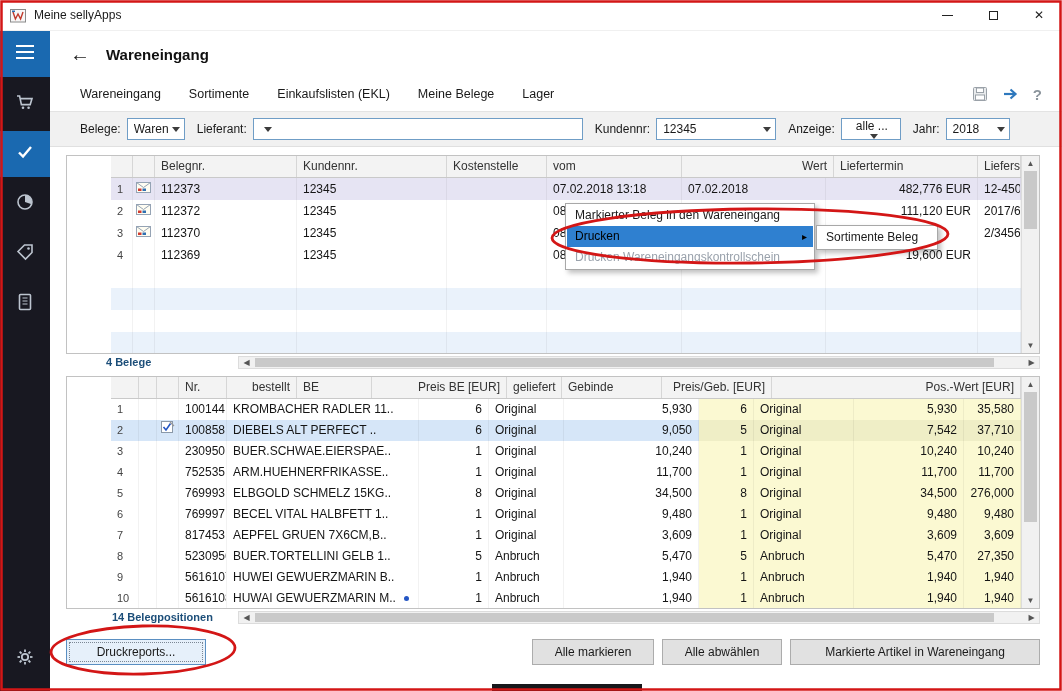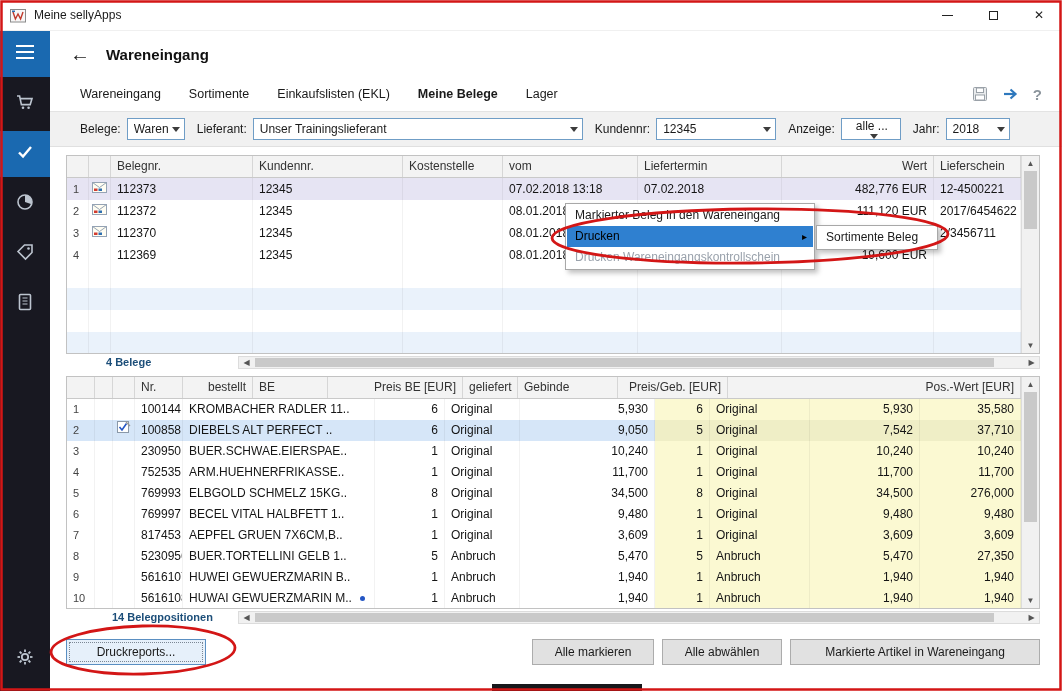--- a/index.html
+++ b/index.html
@@ -22,40 +22,40 @@
   .sb-item.sb-active{background:#1a69b0;}
   .sb-gear{margin-top:auto;margin-bottom:10px;}
   .main{flex:1;display:flex;flex-direction:column;background:#fff;min-width:0;}
 
   
   .page-header{height:46px;display:flex;align-items:center;padding-left:20px;}
   .back{font-size:20px;font-weight:600;color:#1a1a1a;width:24px;}
   .page-title{margin-left:12px;font-size:15px;font-weight:bold;color:#111;}
   .tabbar{height:34px;display:flex;align-items:center;padding-left:30px;font-size:12.5px;color:#1a1a1a;}
   .tab{margin-right:28px;white-space:nowrap;}
-  .tab.active{font-weight:bold;}
+  .tab.active{font-weight:normal;}
   .tab-icons{margin-left:auto;display:flex;align-items:center;gap:14px;padding-right:20px;}
   .ticon{display:inline-flex;align-items:center;}
   .ticon.help{font-size:15px;font-weight:bold;color:#8b949c;}
   .filterbar{height:34px;background:#f1f1f1;border-top:1px solid #e3e3e3;border-bottom:1px solid #e0e0e0;
     display:flex;align-items:center;padding-left:30px;font-size:12px;color:#1a1a1a;}
   .flabel{margin:0 6px 0 12px;white-space:nowrap;}
   .flabel.first{margin-left:0;}
   .dd{height:22px;background:#fff;border:1px solid #6f9dc6;display:flex;align-items:center;
     padding:0 4px 0 6px;box-sizing:border-box;font-size:12px;}
   .ddtext{flex:1;overflow:hidden;white-space:nowrap;}
   .ddarrow{width:0;height:0;border-left:4px solid transparent;border-right:4px solid transparent;
     border-top:5px solid #3c3c3c;margin-left:4px;flex:0 0 auto;}
   .w-belege{width:58px;}.w-lieferant{width:330px;}.w-kunden{width:120px;}.w-anzeige{width:60px;flex-direction:column;}.w-jahr{width:64px;}
 
   
   .tablebox{display:flex;margin-left:16px;width:974px;border:1px solid #c2c2c2;box-sizing:border-box;background:#fff;overflow:hidden;}
   .tablebox.upper{margin-top:8px;height:199px;}
   .tablebox.lower{margin-top:6px;height:233px;}
-  .grid{flex:1 1 auto;min-width:0;overflow:hidden;}
+  .grid{flex:1 1 auto;min-width:0;overflow:hidden;margin-left:44px;}
   .thead{display:flex;height:21px;background:#f3f3f3;border-bottom:1px solid #c9c9c9;}
   .hcell{line-height:20px;padding:0 6px;font-size:12px;color:#333;border-right:1px solid #d6d6d6;
     box-sizing:border-box;white-space:nowrap;overflow:hidden;}
   .trow{display:flex;height:22px;}
   .lower .trow{height:21px;}
   .tcell{line-height:22px;padding:0 6px;font-size:12px;color:#151515;border-right:1px solid rgba(0,0,0,0.05);
     box-sizing:border-box;white-space:nowrap;overflow:hidden;}
   .lower .tcell{line-height:21px;}
   .rownum{color:#444;font-size:11px;}
   .center{text-align:center;padding:0 2px;}
@@ -216,21 +216,20 @@
       </div>
 
       <div class="filterbar">
         <span class="flabel first">Belege:</span>
         <div class="dd w-belege">
           <span class="ddtext">Warenein...</span>
           <span class="ddarrow"></span>
         </div>
         <span class="flabel">Lieferant:</span>
         <div class="dd w-lieferant">
-          <span class="ddtext">Unser Trainingslieferant</span>
           <span class="ddarrow"></span>
         </div>
         <span class="flabel">Kundennr:</span>
         <div class="dd w-kunden">
           <span class="ddtext">12345</span>
           <span class="ddarrow"></span>
         </div>
         <span class="flabel">Anzeige:</span>
         <div class="dd w-anzeige">
           <span class="ddtext">alle ...</span>
@@ -245,22 +244,22 @@
 
       <div class="tablebox upper">
         <div class="grid" id="upper-grid">
             <div class="thead">
               <div class="hcell rownum" style="flex:0 0 22px"></div>
               <div class="hcell center" style="flex:0 0 22px"></div>
               <div class="hcell " style="flex:0 0 142px">Belegnr.</div>
               <div class="hcell " style="flex:0 0 150px">Kundennr.</div>
               <div class="hcell " style="flex:0 0 100px">Kostenstelle</div>
               <div class="hcell " style="flex:0 0 135px">vom</div>
+              <div class="hcell right" style="flex:0 0 152px">Wert</div>
               <div class="hcell " style="flex:0 0 144px">Liefertermin</div>
-              <div class="hcell right" style="flex:0 0 152px">Wert</div>
               <div class="hcell " style="flex:1 1 auto">Lieferschein</div>
             </div>
             <div class="trow sel-upper">
               <div class="tcell rownum" style="flex:0 0 22px">1</div>
               <div class="tcell center" style="flex:0 0 22px"><svg width="15" height="11" viewBox="0 0 15 11">
                   <rect x="0.5" y="0.5" width="14" height="10" fill="#fffdf2" stroke="#95a3b4"></rect>
                   <path d="M0.5 0.5 L7.5 5.5 L14.5 0.5" fill="none" stroke="#95a3b4"></path>
                   <rect x="2" y="6.5" width="3.5" height="2.5" fill="#d23b2f"></rect>
                   <rect x="6.5" y="6.5" width="3.5" height="2.5" fill="#2e6fb0"></rect>
                 </svg></div>

